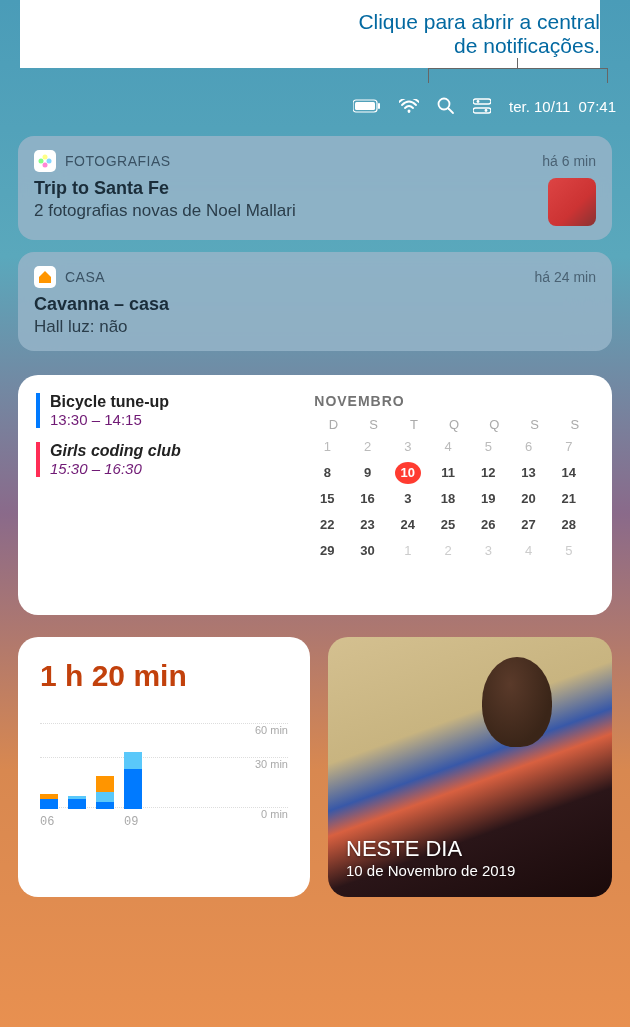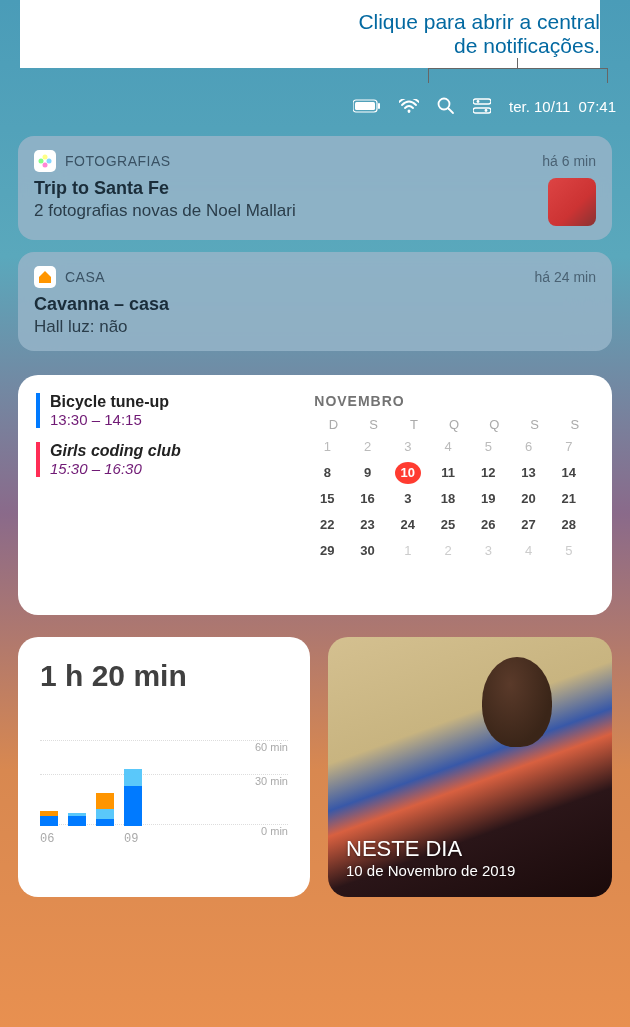--- a/index.html
+++ b/index.html
@@ -215,22 +215,22 @@
       margin-top: 22px;
     }
     .screentime-widget {
       flex: 1;
       height: 260px;
       padding: 22px;
     }
     .screentime-total {
       font-size: 30px;
       font-weight: 600;
-      color: #404040;
-      margin-bottom: 31px;
+      color: #c2410c;
+      margin-bottom: 14px;
     }
     .chart-area {
       position: relative;
       height: 150px;
     }
     .chart-gridline {
       position: absolute;
       right: 0;
       left: 0;
       border-top: 1px dotted #ddd;

